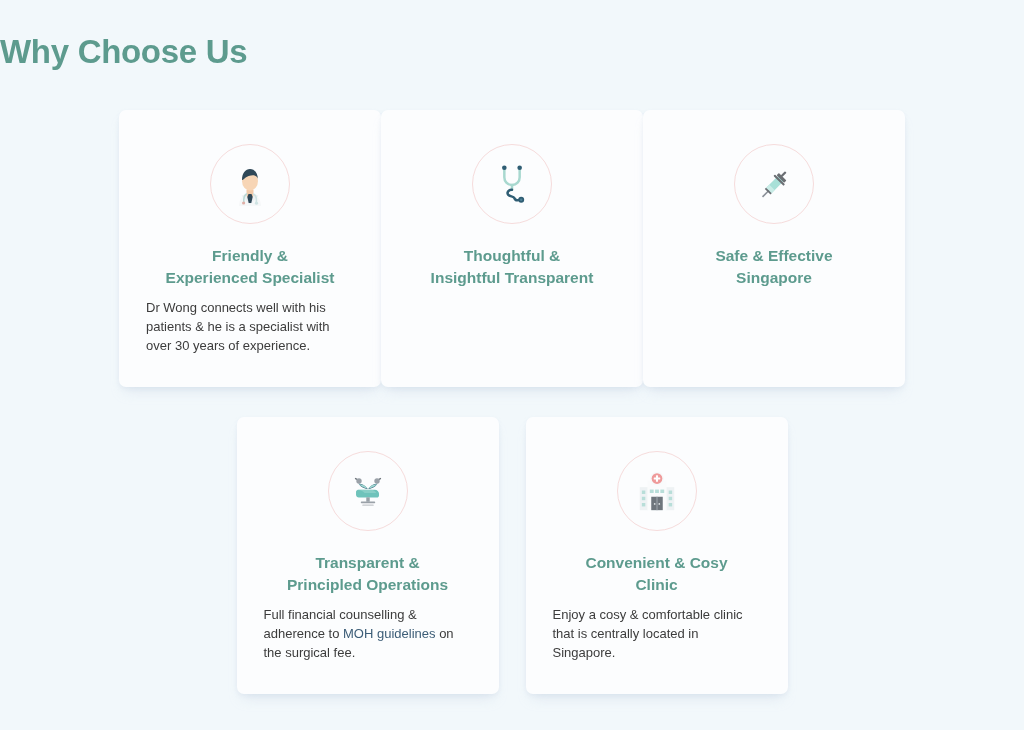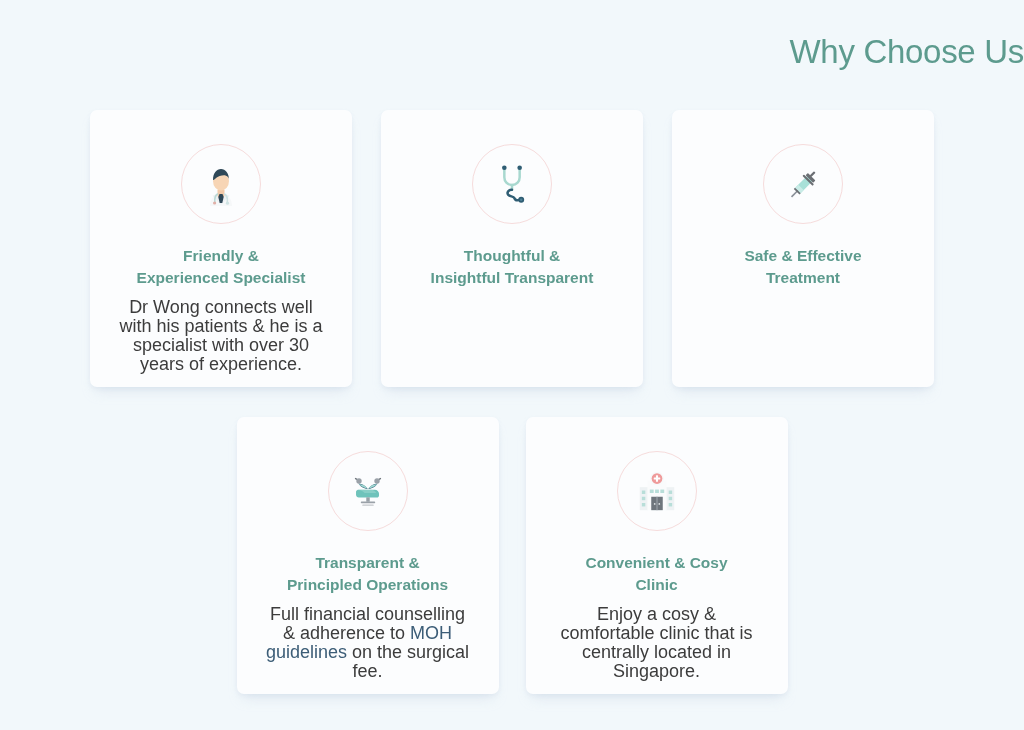--- a/index.html
+++ b/index.html
@@ -22,34 +22,34 @@
     height: 730px;
     background: #f2f8fb;
   }
 
   
   .section-title {
     position: absolute;
     top: 33px;
     left: 0;
     width: 1024px;
-    text-align: right;
+    text-align: left;
     font-size: 33px;
-    font-weight: normal;
+    font-weight: bold;
     letter-spacing: -0.3px;
     color: #5d9b8e;
   }
 
   
   .row {
     position: absolute;
     display: flex;
     justify-content: center;
   }
-  .row-top    { top: 110px; left: 0; width: 1024px; gap: 29px; }
+  .row-top    { top: 110px; left: 0; width: 1024px; }
   .row-bottom { top: 417px; left: 0; width: 1024px; gap: 27px; }
 
   .card {
     width: 262px;
     height: 277px;
     background: #fcfdfe;
     border-radius: 7px;
     box-shadow: 0 9px 14px -6px rgba(190, 205, 225, 0.40),
                 0 2px 4px rgba(190, 205, 225, 0.22);
     display: flex;
@@ -77,24 +77,24 @@
     font-size: 15.5px;
     font-weight: bold;
     line-height: 22px;
     color: #5d9b8e;
     text-align: center;
     width: 230px;
   }
 
   .card-body {
     margin-top: 9px;
-    font-size: 18px;
+    font-size: 13px;
     line-height: 19px;
     color: #3c3c3c;
-    text-align: center;
+    text-align: left;
     width: 208px;
   }
 
   .card-body .lnk {
     color: #3c5d77;
     text-decoration: none;
     cursor: pointer;
   }
 </style>
 </head>
@@ -157,21 +157,21 @@
             <rect x="32.4" y="19.4" width="3.4" height="11.2" rx="0.8" fill="#6b6f74"></rect>
             <rect x="35.2" y="22.6" width="6.4" height="2.4" rx="0.8" fill="#6b6f74"></rect>
             <rect x="29.6" y="17.6" width="2.2" height="14.8" rx="0.8" fill="#6b6f74"></rect>
             <rect x="6" y="24.2" width="9.4" height="1.7" fill="#8a9099"></rect>
             <rect x="13.6" y="20.8" width="1.8" height="8.4" fill="#6b6f74"></rect>
           </g>
         </svg>
       </div>
       <div class="card-title">
         <span>Safe &amp; Effective</span><br>
-        <span>Treatment</span>
+        <span>Singapore</span>
       </div>
     </div>
 
   </div>
 
   <div class="row row-bottom">
 
     <div class="card">
       <div class="icon-circle">
         <svg width="46" height="46" viewBox="0 0 48 48" aria-hidden="true">

